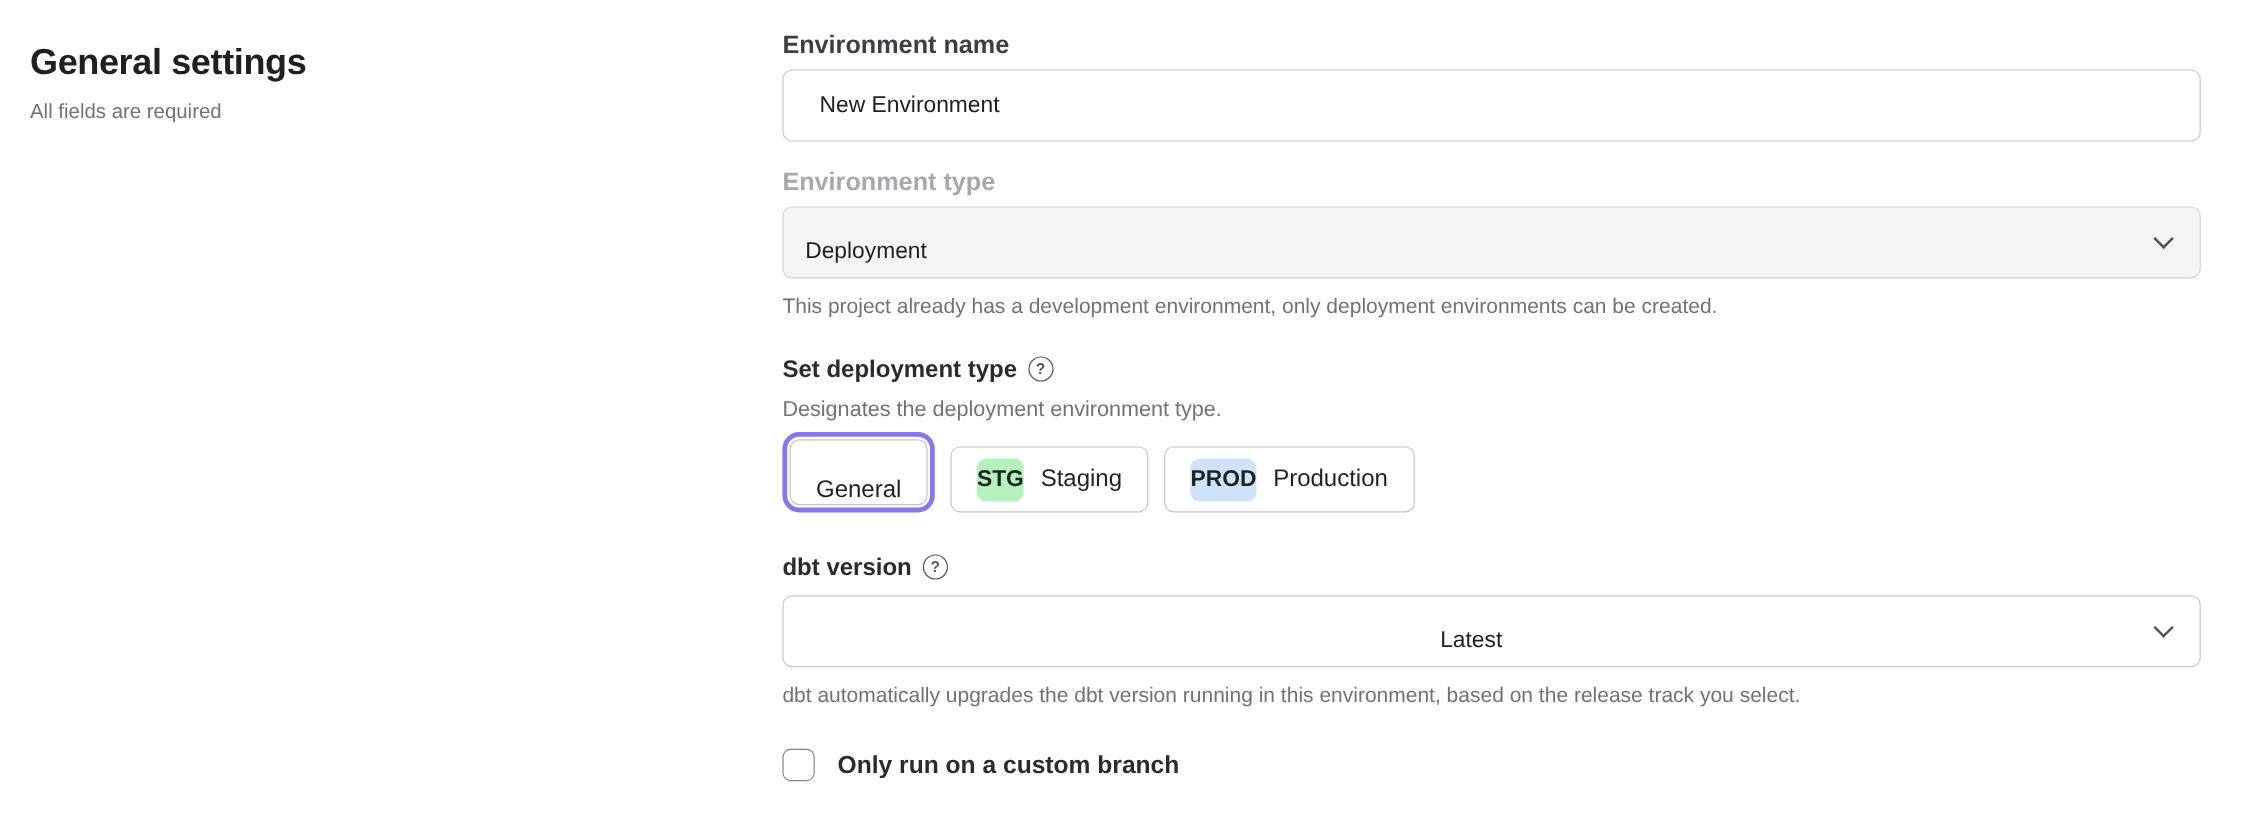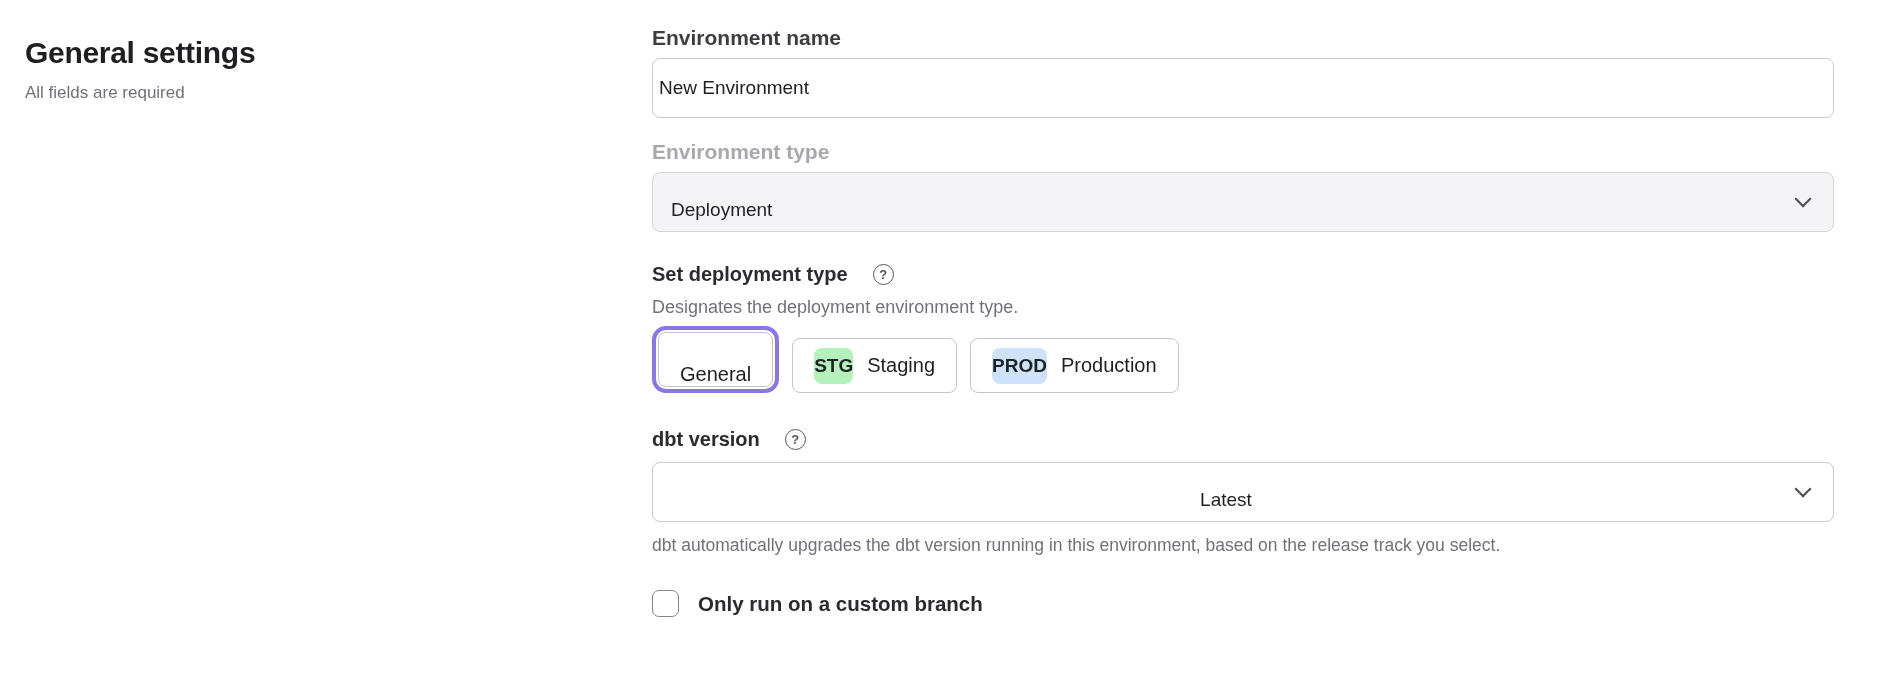--- a/index.html
+++ b/index.html
@@ -25,21 +25,21 @@
 
   .field-label {
     display: block; font-size: 21px; font-weight: 600; color: #3d3d44;
     line-height: 22px; margin-bottom: 9px;
   }
   .field-label.disabled { color: #a7a7ae; }
 
   .text-input {
     width: 100%; height: 60px;
     border: 1px solid #c9c9cf; border-radius: 8px;
-    background: #ffffff; padding: 0 6px;
+    background: #ffffff; padding: 0 30px;
     font-family: "Liberation Sans", sans-serif;
     font-size: 19px; color: #202027; outline: none;
   }
 
   .select {
     position: relative; width: 100%; height: 60px;
     border: 1px solid #c9c9cf; border-radius: 8px;
     background: #ffffff; display: flex; align-items: center;
     padding: 16px 52px 0 18px; font-size: 19px; color: #1f1f24;
     cursor: pointer;
@@ -51,21 +51,21 @@
     border-right: 2px solid #4c4c53; border-bottom: 2px solid #4c4c53;
     transform: rotate(45deg);
   }
 
   .helper-text { margin-top: 12px; font-size: 17.5px; color: #71717a; line-height: 22px; }
 
   .group { margin-top: 23px; }
   .group-lg { margin-top: 31px; }
 
   .section-heading {
-    display: flex; align-items: center; gap: 25px;
+    display: flex; align-items: flex-start; gap: 9px;
     font-size: 20px; font-weight: 700; color: #2a2a30;
   }
   .help-icon {
     display: inline-flex; align-items: center; justify-content: center;
     width: 21px; height: 21px; border: 1.6px solid #55555c; border-radius: 50%;
     font-size: 13px; font-weight: 600; color: #55555c; cursor: pointer;
     line-height: 1;
   }
   .section-desc { margin-top: 11px; font-size: 18px; color: #71717a; }
 
@@ -117,20 +117,21 @@
     <label class="field-label">Environment name</label>
     <input class="text-input" type="text" value="New Environment" style="">
 
     
     <div class="group">
       <label class="field-label disabled">Environment type</label>
       <div class="select disabled">
         <span>Deployment</span>
         <span class="chevron"></span>
       </div>
+      <div class="helper-text">This project already has a development environment, only deployment environments can be created.</div>
     </div>
 
     
     <div class="group-lg">
       <div class="section-heading">
         <span>Set deployment type</span>
         <span class="help-icon">?</span>
       </div>
       <div class="section-desc">Designates the deployment environment type.</div>
 

